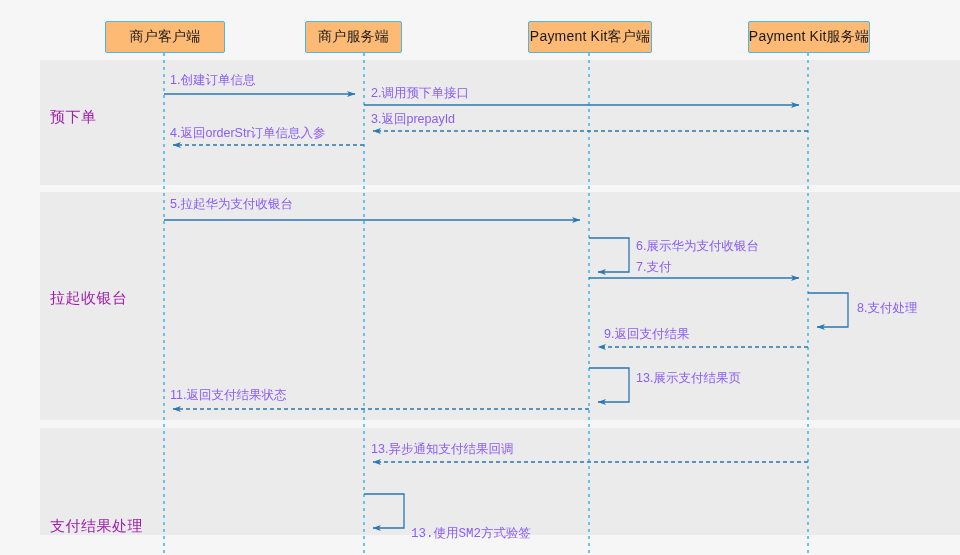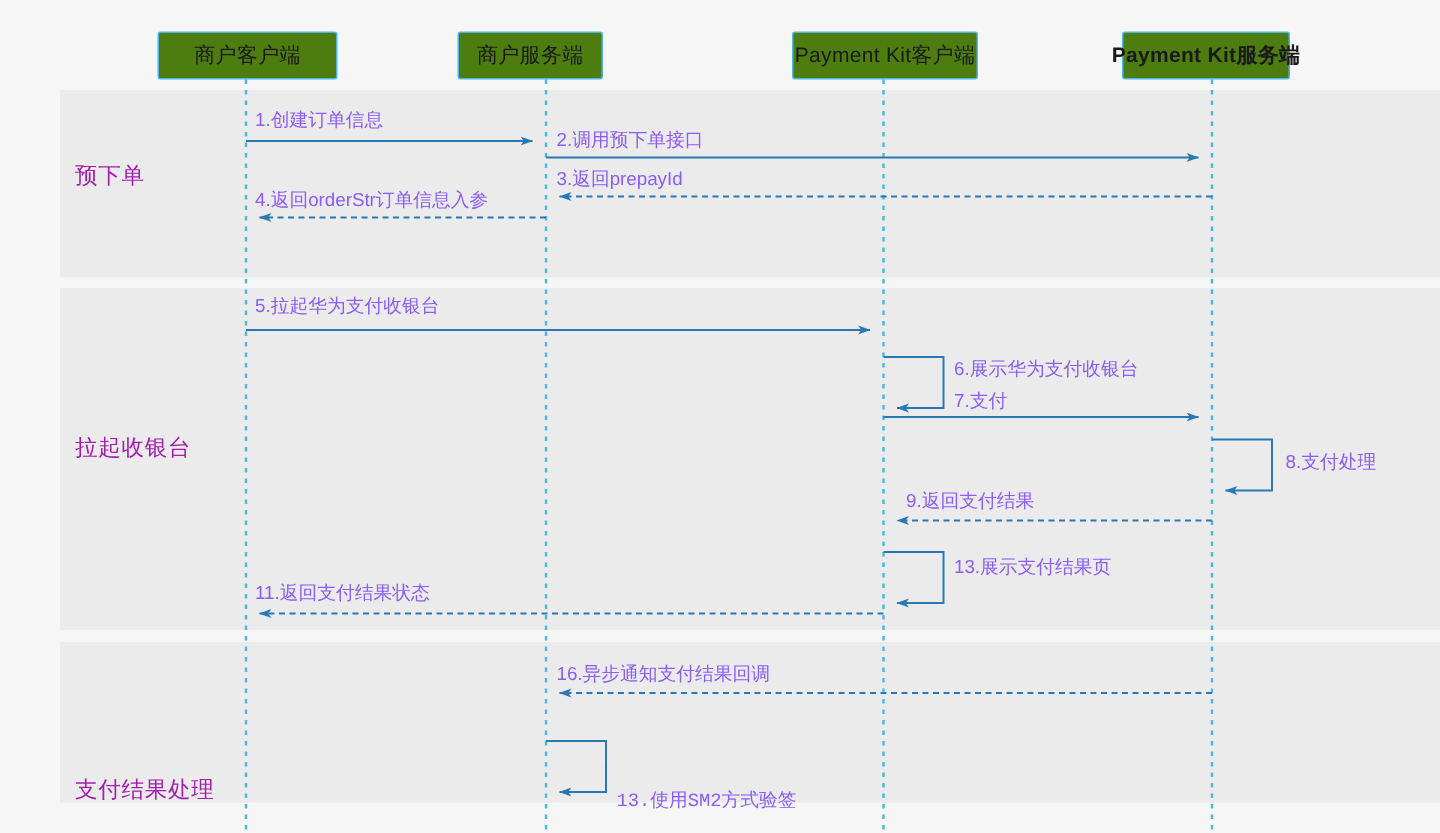--- a/index.html
+++ b/index.html
@@ -11,21 +11,21 @@
     overflow:hidden;
     position:relative;
   }
   #stage{position:absolute;left:0;top:0;width:960px;height:555px;}
   .svg-layer{position:absolute;left:0;top:0;width:960px;height:555px;}
 
   
   .actor{
     position:absolute;
     box-sizing:border-box;
-    background:#4d7c0f;
+    background:#fdba74;
     border:1.4px solid #4ab6ea;
     border-radius:2px;
     display:flex;align-items:center;justify-content:center;
     color:#1a1a1a;
     font-size:14px;
     letter-spacing:.2px;
     white-space:nowrap;
     z-index:6;
   }
 
@@ -95,21 +95,21 @@
   <div id="actors-host">
       <div class="actor" style="left: 105px; top: 21px; width: 120px; height: 32px;">
         <span>商户客户端</span>
       </div>
       <div class="actor" style="left: 305px; top: 21px; width: 97px; height: 32px; justify-content: center;">
         <span>商户服务端</span>
       </div>
       <div class="actor" style="left: 528px; top: 21px; width: 124px; height: 32px;">
         <span>Payment Kit客户端</span>
       </div>
-      <div class="actor" style="left: 748px; top: 21px; width: 112px; height: 32px; font-weight: bold;">
+      <div class="actor" style="left: 748px; top: 21px; width: 122px; height: 32px;">
         <span>Payment Kit服务端</span>
       </div>
     </div>
 
   <div id="bands-host">
       <div class="band-label" style="left: 50px; top: 108px;">预下单</div>
       <div class="band-label" style="left: 50px; top: 289px;">拉起收银台</div>
       <div class="band-label" style="left: 50px; top: 469px; margin-top: 48px;">支付结果处理</div>
     </div>
 
@@ -118,16 +118,16 @@
       <div class="msg" style="left: 371px; top: 87px;">2.调用预下单接口</div>
       <div class="msg" style="left: 371px; top: 113px;">3.返回prepayId</div>
       <div class="msg" style="left: 170px; top: 127px;">4.返回orderStr订单信息入参</div>
       <div class="msg" style="left: 170px; top: 198px;">5.拉起华为支付收银台</div>
       <div class="msg" style="left: 636px; top: 240px;">6.展示华为支付收银台</div>
       <div class="msg" style="left: 636px; top: 261px;">7.支付</div>
       <div class="msg" style="left: 857px; top: 302px;">8.支付处理</div>
       <div class="msg" style="left: 604px; top: 328px;">9.返回支付结果</div>
       <div class="msg" style="left: 636px; top: 372px;">13.展示支付结果页</div>
       <div class="msg" style="left: 170px; top: 389px;">11.返回支付结果状态</div>
-      <div class="msg" style="left: 371px; top: 443px;">16.异步通知支付结果回调</div>
+      <div class="msg" style="left: 371px; top: 443px;">13.异步通知支付结果回调</div>
       <div class="msg" style="left: 411px; top: 528px; font-family: Liberation Mono, monospace;">13.使用SM2方式验签</div>
     </div>
 </div>
 
 </body></html>

